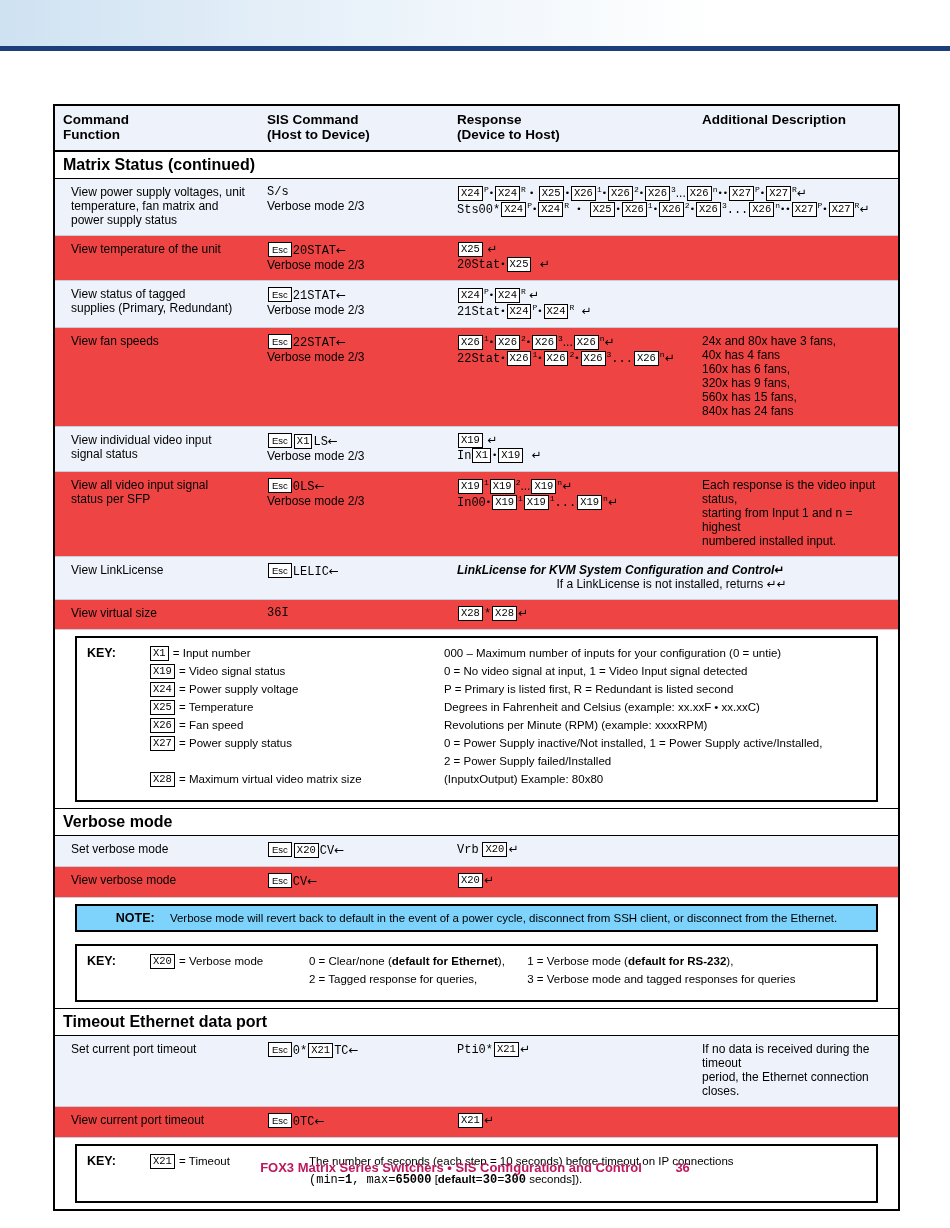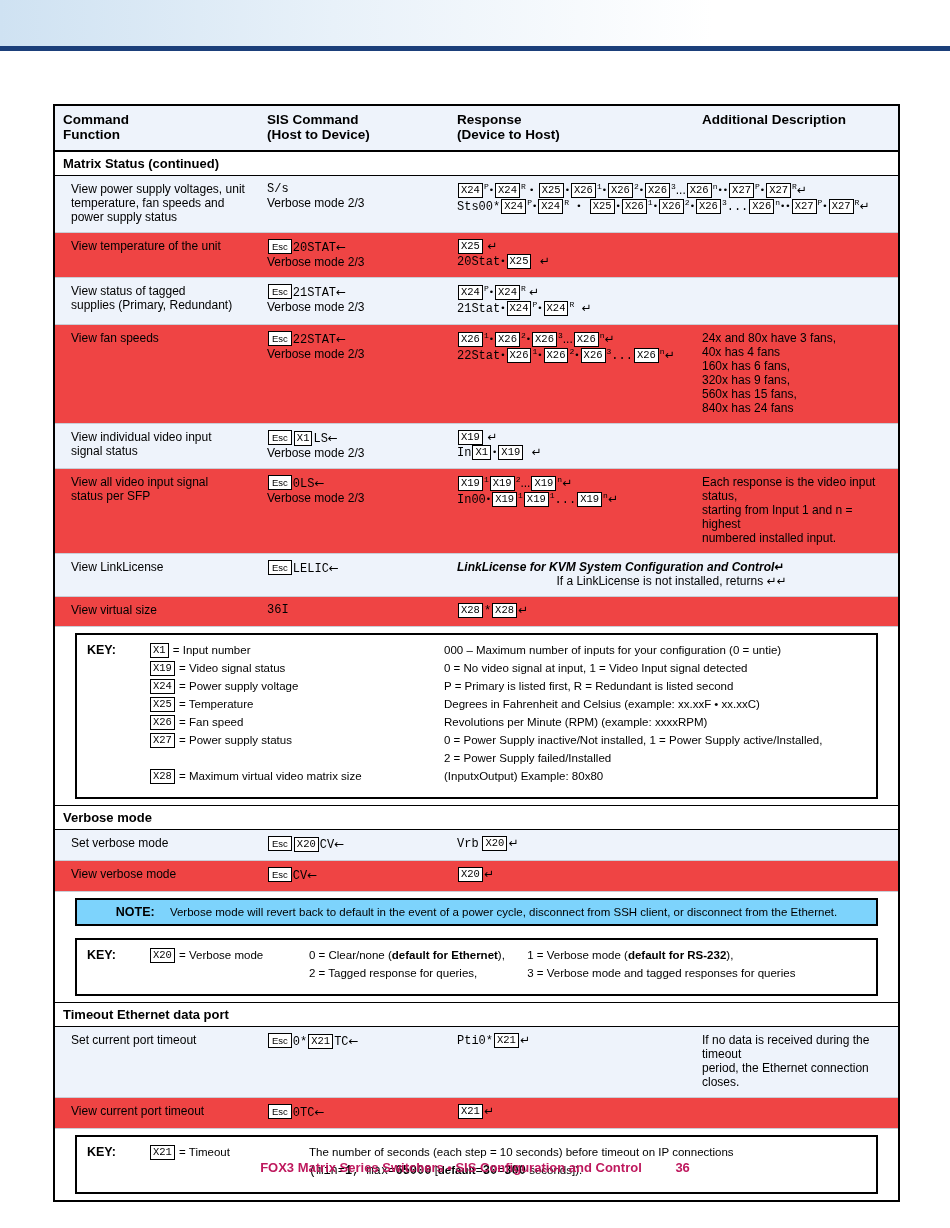--- a/index.html
+++ b/index.html
@@ -28,21 +28,21 @@
   .outer {
     border:2px solid #000;
   }
   .hdr td {
     background:#eef3fb;
     font-weight:bold; font-size:13.5px; padding:6px 8px 8px 8px;
     vertical-align:top;
     border-bottom:2px solid #000;
   }
   .sect td {
-    font-weight:bold; font-size:13px; padding:4px 8px;
+    font-weight:bold; font-size:16px; padding:4px 8px;
     border-bottom:1px solid #000; background:#ffffff;margin-left:44px;
   }
   .row td {
     font-size:12px; padding:6px 8px 8px 8px; vertical-align:top;
     border-bottom:1px solid #c9ced6;
   }
   .row.alt td { background:#eef3fb; }
   .row.plain td { background:#ef4444; }
   .c1 { width:205px; }
   .c2 { width:190px; }
@@ -127,21 +127,21 @@
     <td>
       <div>Additional Description</div>
     </td>
   </tr>
 
   <tr class="sect">
     <td colspan="4">Matrix Status (continued)</td>
   </tr>
 
   <tr class="row alt">
-    <td class="fn">View power supply voltages, unit temperature, fan speeds and power supply status</td>
+    <td class="fn">View power supply voltages, unit temperature, fan matrix and power supply status</td>
     <td>
       <div class="mono">S/s</div>
       <div class="verbose">Verbose mode 2/3</div>
     </td>
     <td colspan="2">
       <div class="nowrap"><span class="xv">X24</span><span class="sup">P</span><span class="dot">•</span><span class="xv">X24</span><span class="sup">R</span> <span class="dot">•</span> <span class="xv">X25</span><span class="dot">•</span><span class="xv">X26</span><span class="sup">1</span><span class="dot">•</span><span class="xv">X26</span><span class="sup">2</span><span class="dot">•</span><span class="xv">X26</span><span class="sup">3</span>...<span class="xv">X26</span><span class="sup">n</span><span class="dot">•</span><span class="dot">•</span><span class="xv">X27</span><span class="sup">P</span><span class="dot">•</span><span class="xv">X27</span><span class="sup">R</span><span class="ret">↵</span></div>
       <div class="mono nowrap"><span>Sts00*</span><span class="xv">X24</span><span class="sup">P</span><span class="dot">•</span><span class="xv">X24</span><span class="sup">R</span> <span class="dot">•</span> <span class="xv">X25</span><span class="dot">•</span><span class="xv">X26</span><span class="sup">1</span><span class="dot">•</span><span class="xv">X26</span><span class="sup">2</span><span class="dot">•</span><span class="xv">X26</span><span class="sup">3</span>...<span class="xv">X26</span><span class="sup">n</span><span class="dot">•</span><span class="dot">•</span><span class="xv">X27</span><span class="sup">P</span><span class="dot">•</span><span class="xv">X27</span><span class="sup">R</span><span class="ret">↵</span></div>
     </td>
   </tr>
 

